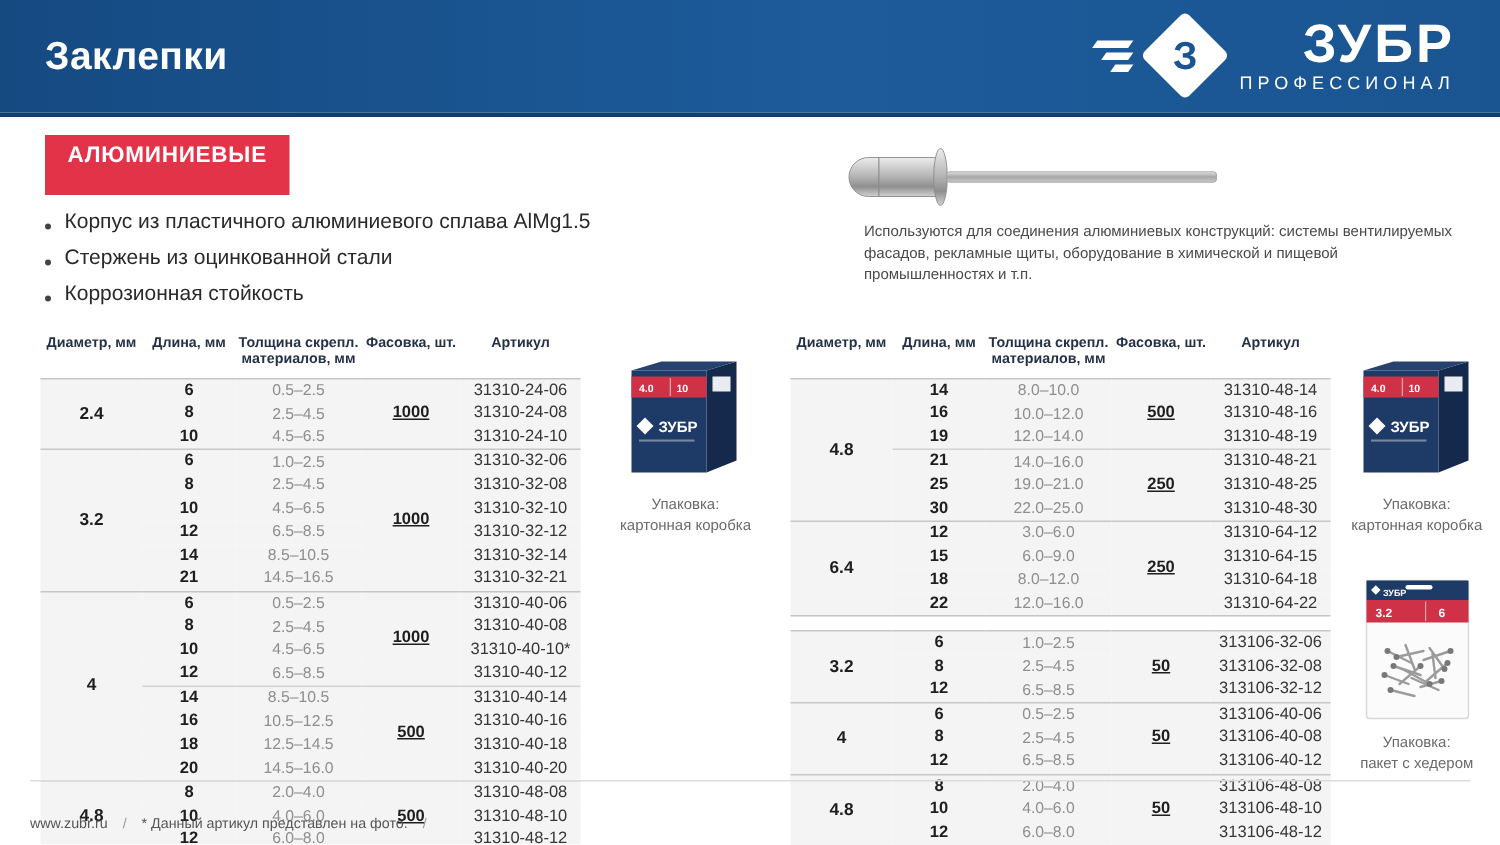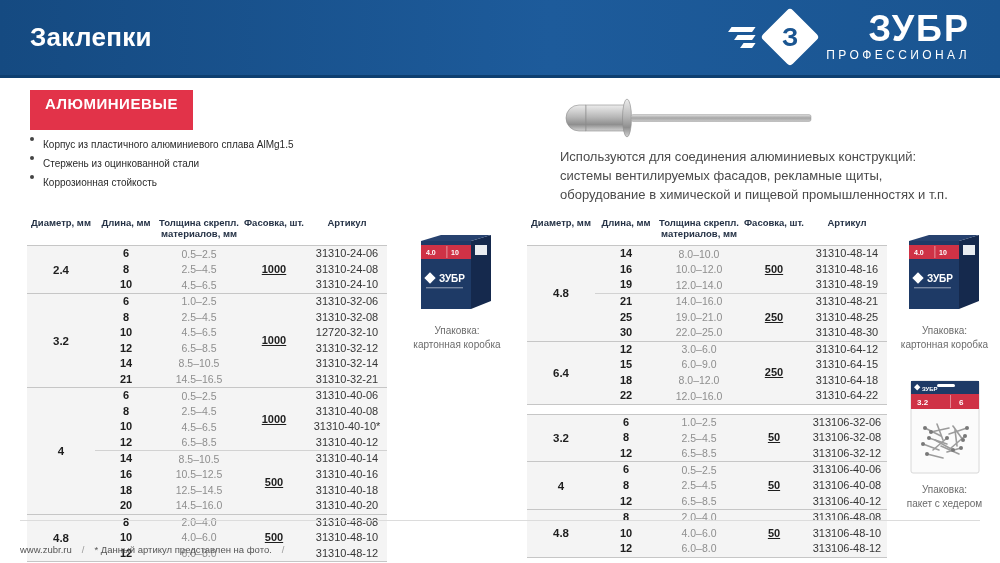--- a/index.html
+++ b/index.html
@@ -20,25 +20,25 @@
   .logo-text { display:flex; flex-direction:column; align-items:flex-end; }
   .brand { color:#fff; font-size:36px; font-weight:bold; line-height:.9; letter-spacing:2px; }
   .brand-sub { color:#fff; font-size:12px; letter-spacing:3.4px; margin-top:3px; }
 
   
   .intro { display:flex; padding:12px 30px 0 30px; }
   .intro-left { width:505px; }
   .badge { display:inline-block; background:#e23349; color:#fff; font-size:15px; font-weight:bold;
            padding:5px 15px 18px; letter-spacing:.5px; }
   .bullets { list-style:none; margin-top:9px; }
-  .bullets li { display:flex; gap:9px; font-size:10px; color:#2a2a2a; margin:8px 0; align-items:flex-start; }
+  .bullets li { display:flex; gap:9px; font-size:14px; color:#2a2a2a; margin:8px 0; align-items:flex-end; }
   .dot { width:4px; height:4px; border-radius:50%; background:#444; flex:0 0 auto; position:relative; top:-2px; }
   .intro-right { flex:1; padding-left:25px; }
   .rivet-svg { display:block; margin:2px 0 4px 0; }
-  .usage { font-size:13px; color:#4a4a4a; line-height:1.45; max-width:420px; }
+  .usage { font-size:10px; color:#4a4a4a; line-height:1.45; max-width:420px;margin-left:16px; }
 
   
   .content { display:grid; grid-template-columns:360px 140px 360px 115px; padding-left:27px; margin-top:8px; }
   .rivet-table { border-collapse:collapse; table-layout:fixed; width:360px; border-bottom:1px solid #c6c6c6; }
   .rivet-table th { font-size:9.5px; font-weight:bold; color:#253246; padding:4px 2px 6px; text-align:center;
                     vertical-align:top; white-space:pre-line; line-height:1.2; background:#fff; }
   .rivet-table tbody.group { background:#f4f4f4; }
   .rivet-table td { text-align:center; padding:2px; font-size:11px; line-height:1.05; vertical-align:middle; }
   .rivet-table tbody.group tr:first-child td { border-top:1px solid #c6c6c6; }
   .rivet-table tr.seg td { border-top:1px solid #d2d2d2; }
@@ -173,21 +173,21 @@
               <td class="art">31310-32-06</td>
             </tr>
             <tr>
               <td class="len">8</td>
               <td class="thick">2.5–4.5</td>
               <td class="art">31310-32-08</td>
             </tr>
             <tr>
               <td class="len">10</td>
               <td class="thick">4.5–6.5</td>
-              <td class="art">12720-32-10</td>
+              <td class="art">31310-32-10</td>
             </tr>
             <tr>
               <td class="len">12</td>
               <td class="thick">6.5–8.5</td>
               <td class="art">31310-32-12</td>
             </tr>
             <tr>
               <td class="len">14</td>
               <td class="thick">8.5–10.5</td>
               <td class="art">31310-32-14</td>

